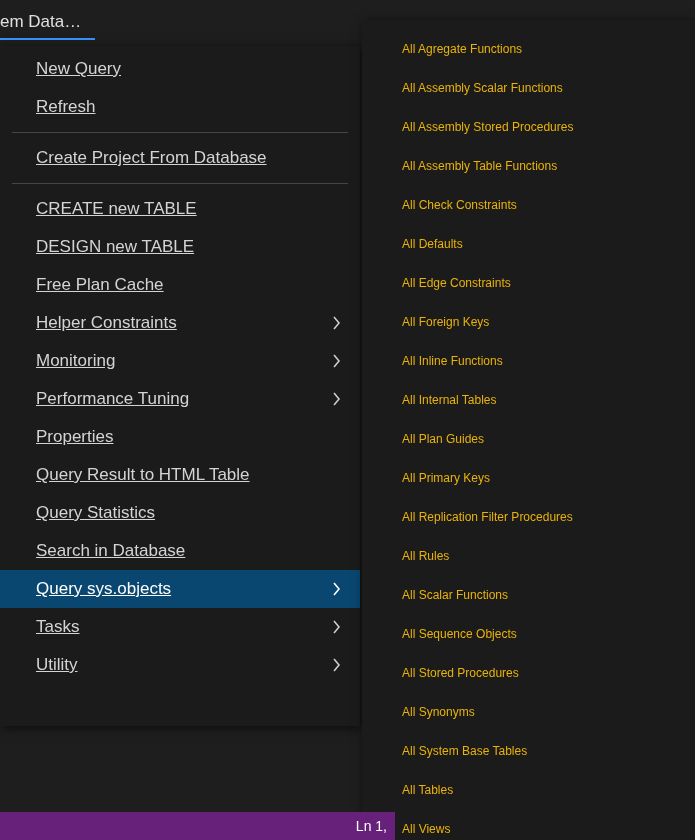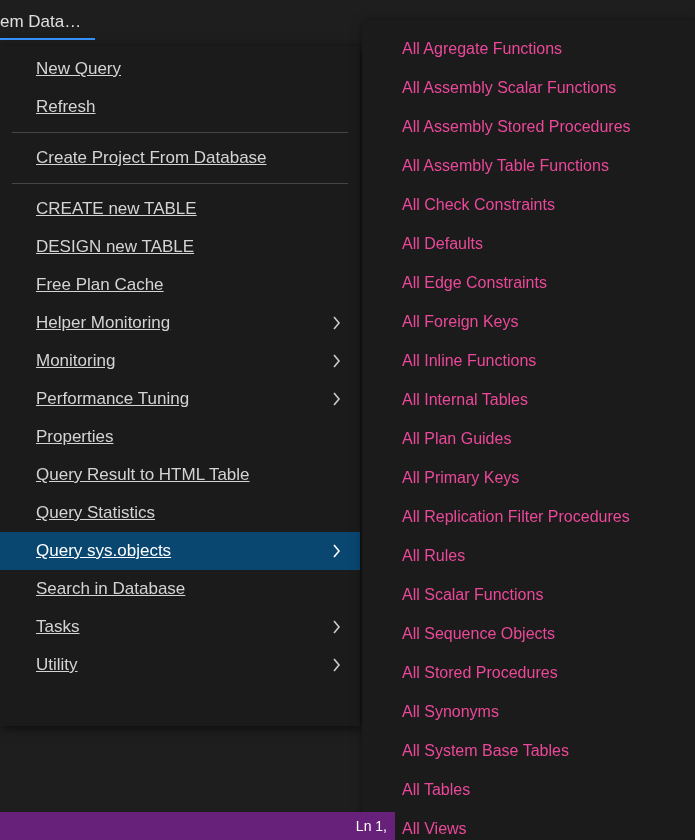--- a/index.html
+++ b/index.html
@@ -79,23 +79,23 @@
       top: 20px;
       left: 362px;
       width: 333px;
       background: #1b1b1c;
       box-shadow: 2px 2px 10px rgba(0,0,0,0.6);
       padding: 10px 0;
       height: 820px;
     }
     .submenu-item {
       padding: 6px 18px 7px 40px;
-      color: #ec4899;
+      color: #eab308;
       cursor: default;
-      font-size: 16px;
+      font-size: 12px;
       line-height: 26px;
     }
     .status-bar {
       position: absolute;
       bottom: 0;
       left: 0;
       width: 395px;
       height: 28px;
       background: #68217a;
       color: #ffffff;
@@ -139,21 +139,21 @@
       <div class="menu-item">
         <span>CREATE new TABLE</span>
       </div>
       <div class="menu-item">
         <span>DESIGN new TABLE</span>
       </div>
       <div class="menu-item">
         <span>Free Plan Cache</span>
       </div>
       <div class="menu-item">
-        <span>Helper Monitoring</span>
+        <span>Helper Constraints</span>
         <span class="chevron">
           <svg viewBox="0 0 8 14">
             <path d="M1 1 L6 7 L1 13" fill="none" stroke="#cccccc" stroke-width="1.6"></path>
           </svg>
         </span>
       </div>
       <div class="menu-item">
         <span>Monitoring</span>
         <span class="chevron">
           <svg viewBox="0 0 8 14">
@@ -170,31 +170,31 @@
         </span>
       </div>
       <div class="menu-item">
         <span>Properties</span>
       </div>
       <div class="menu-item">
         <span>Query Result to HTML Table</span>
       </div>
       <div class="menu-item">
         <span>Query Statistics</span>
+      </div>
+      <div class="menu-item">
+        <span>Search in Database</span>
       </div>
       <div class="menu-item selected">
         <span>Query sys.objects</span>
         <span class="chevron">
           <svg viewBox="0 0 8 14">
             <path d="M1 1 L6 7 L1 13" fill="none" stroke="#ffffff" stroke-width="1.6"></path>
           </svg>
         </span>
-      </div>
-      <div class="menu-item">
-        <span>Search in Database</span>
       </div>
       <div class="menu-item">
         <span>Tasks</span>
         <span class="chevron">
           <svg viewBox="0 0 8 14">
             <path d="M1 1 L6 7 L1 13" fill="none" stroke="#cccccc" stroke-width="1.6"></path>
           </svg>
         </span>
       </div>
       <div class="menu-item">

